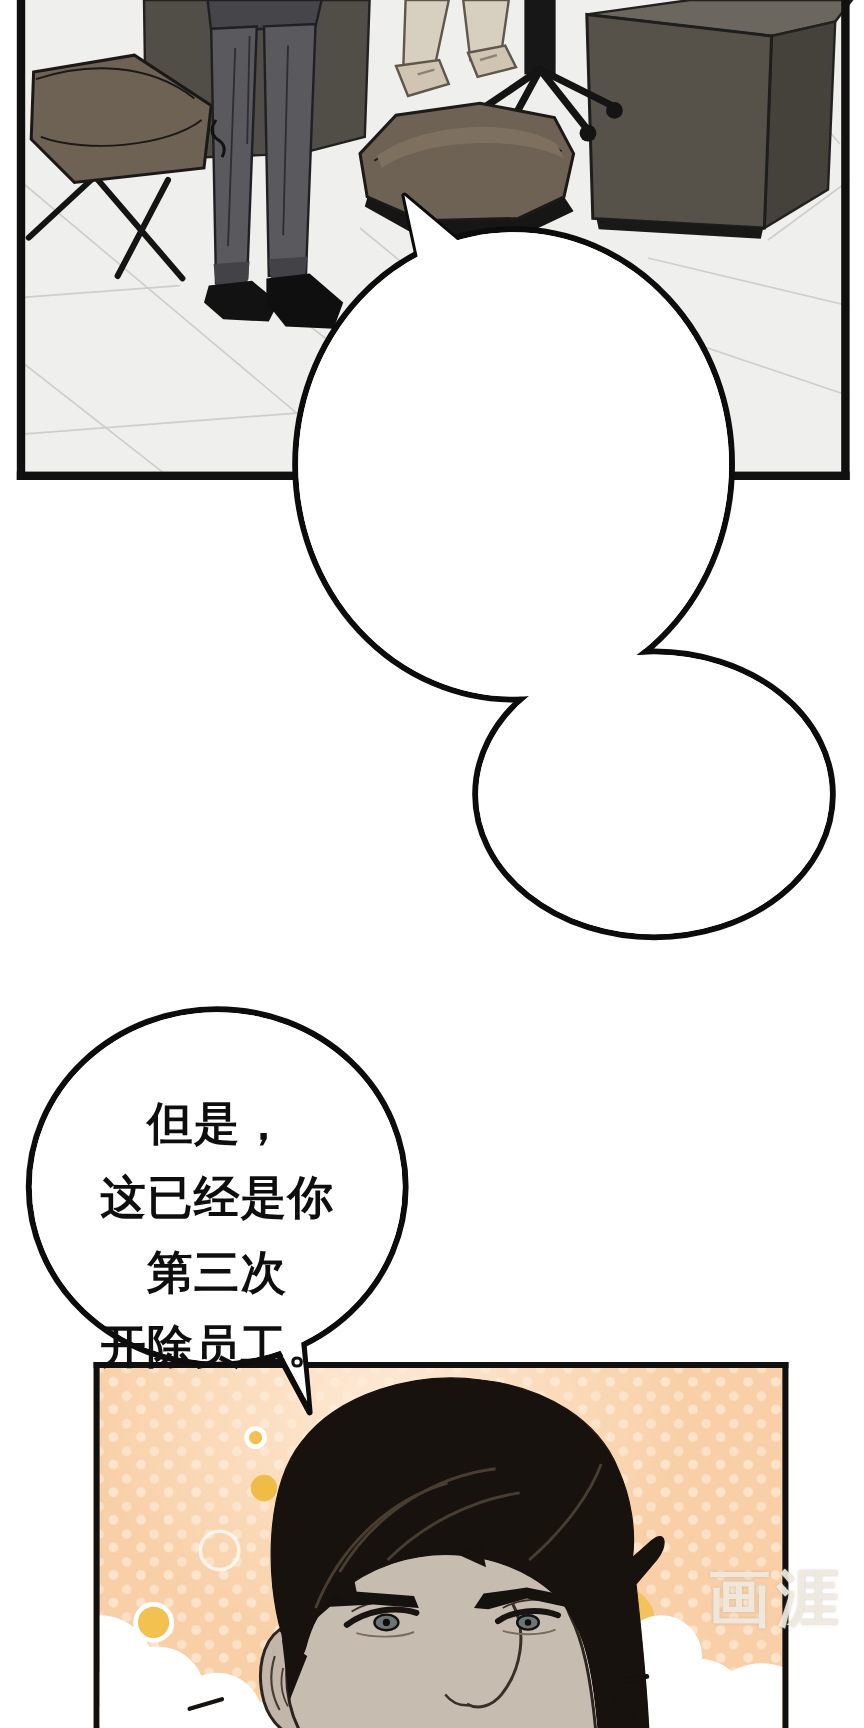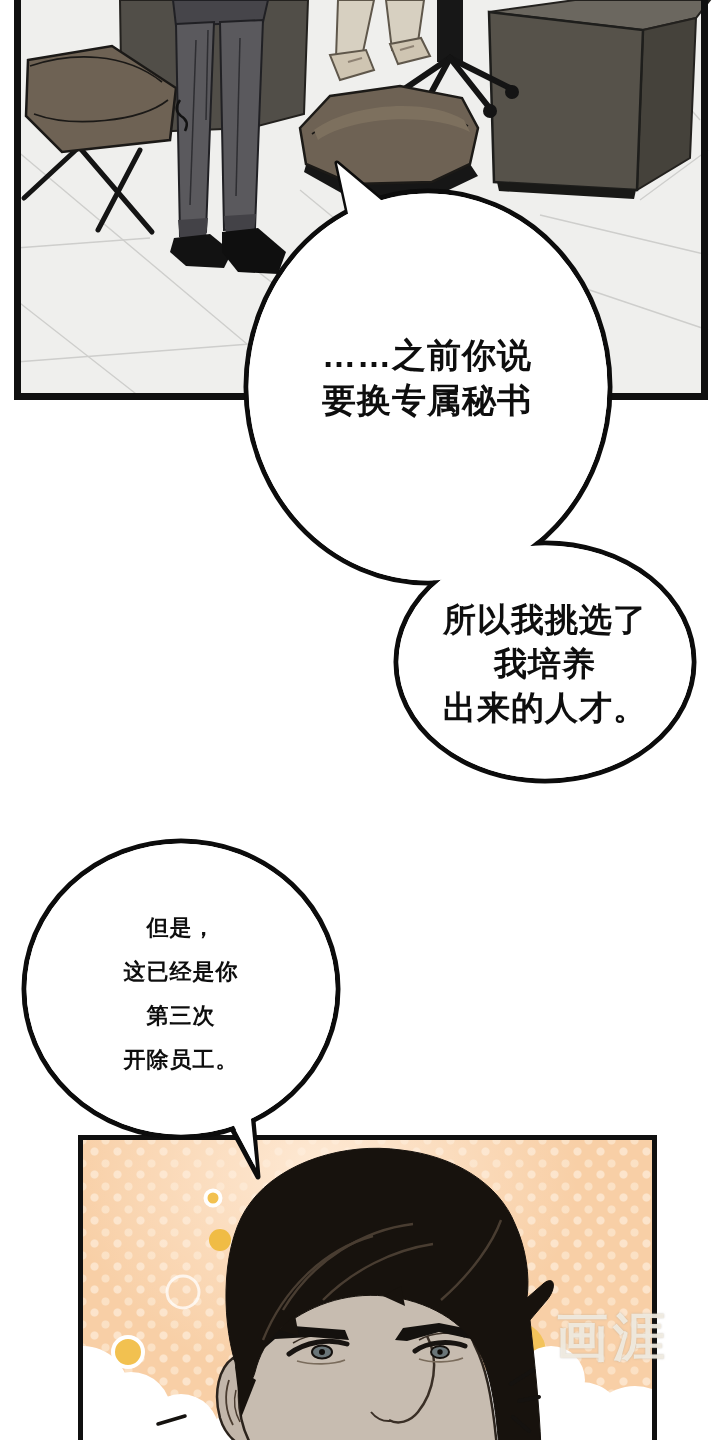--- a/index.html
+++ b/index.html
@@ -13,42 +13,43 @@
     position:absolute;
     white-space:pre-line;
     text-align:center;
     font-weight:700;
     color:#0e0e0e;
     letter-spacing:1px;
     z-index:30;
   }
   #bubble1-text{left:257px;top:333px;width:340px;font-size:34px;line-height:45px;}
   #bubble2-text{left:397px;top:598px;width:296px;font-size:33px;line-height:44px;}
-  #bubble3-text{left:25px;top:906px;width:312px;font-size:22px;line-height:44px;}
+  #bubble3-text{left:25px;top:906px;width:312px;font-size:38px;line-height:62px;}
   #panel-closeup{
     position:absolute;left:78px;top:1135px;width:579px;height:310px;
     box-sizing:border-box;
     border:5px solid #101010;border-bottom:none;
     z-index:10;
     background-color:#f8cfa6;
     background-image:
       radial-gradient(ellipse at 42% 10%, rgba(255,238,221,0.85) 0%, rgba(255,238,221,0) 55%),
       radial-gradient(circle, rgba(255,246,234,0.55) 3.5px, rgba(255,246,234,0) 4.6px),
       radial-gradient(circle, rgba(255,246,234,0.45) 3.5px, rgba(255,246,234,0) 4.6px);
     background-size:100% 100%, 23px 23px, 23px 23px;
     background-position:0 0, 0 0, 11px 12px;
     overflow:hidden;
   }
   #bubbles-layer{position:absolute;left:0;top:0;z-index:20;pointer-events:none;}
   #panel-office{position:absolute;left:0;top:0;z-index:1;}
   #watermark{
     position:absolute;left:556px;top:1308px;width:148px;
-    text-align:left;z-index:40;
+    text-align:right;z-index:40;
     color:rgba(243,238,228,0.88);
     text-shadow:0 0 2px rgba(160,152,138,0.55);
+    font-family:Liberation Mono, monospace;
   }
   #watermark .logo{font-size:52px;line-height:58px;font-weight:700;letter-spacing:5px;}
   #watermark .tagline{font-size:26px;line-height:34px;font-weight:700;letter-spacing:2px;color:rgba(248,244,236,0.82);}
 </style>
 </head>
 <body>
 
 <div id="canvas">
 
   <svg id="panel-office" width="720" height="400" viewBox="0 0 720 400">
@@ -257,25 +258,20 @@
 
     <g fill="#ffffff">
       <path d="M 352,232 L 337,163 L 400,216 Z"></path>
       <ellipse cx="428" cy="387" rx="179.5" ry="193.5"></ellipse>
       <ellipse cx="545" cy="662" rx="146.5" ry="116.5"></ellipse>
       <path d="M 224,1107 L 256,1168 L 248,1090 Z"></path>
       <ellipse cx="181" cy="989" rx="154.5" ry="145.5"></ellipse>
     </g>
   </svg>
 
-  <div id="bubble1-text" class="bubble-text">……之前你说
-要换专属秘书</div>
-  <div id="bubble2-text" class="bubble-text">所以我挑选了
-我培养
-出来的人才。</div>
   <div id="bubble3-text" class="bubble-text">但是，
 这已经是你
 第三次
 开除员工。</div>
 
   <div id="watermark">
     <div class="logo">画涯</div>
   </div>
 
 </div>

